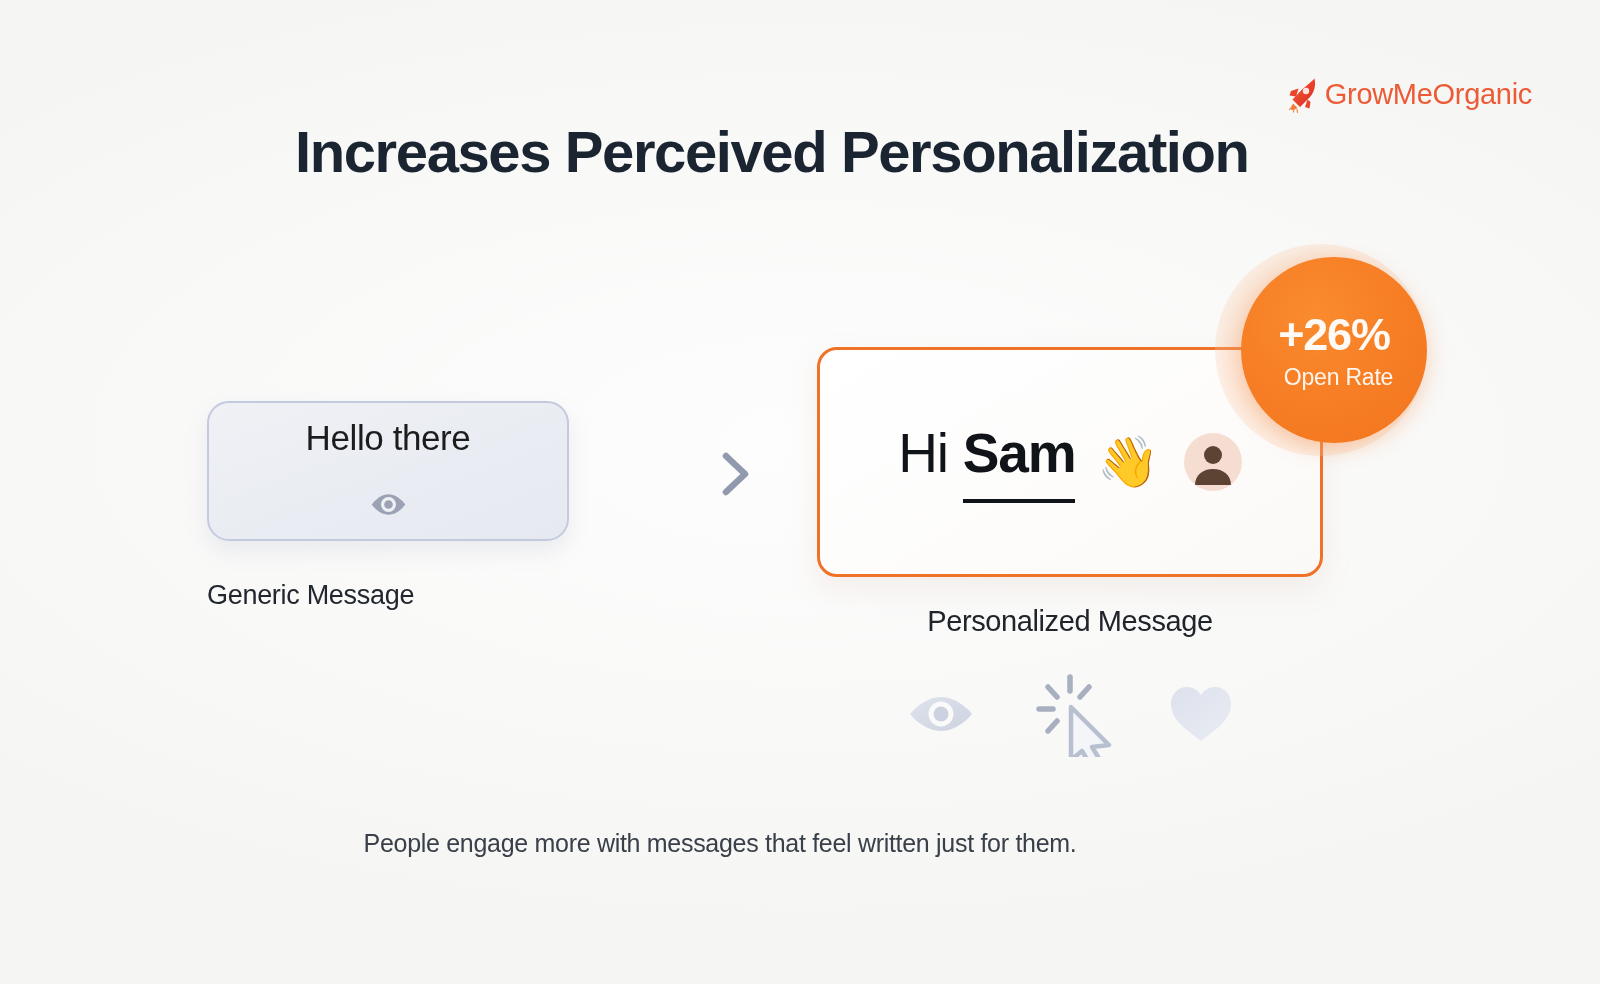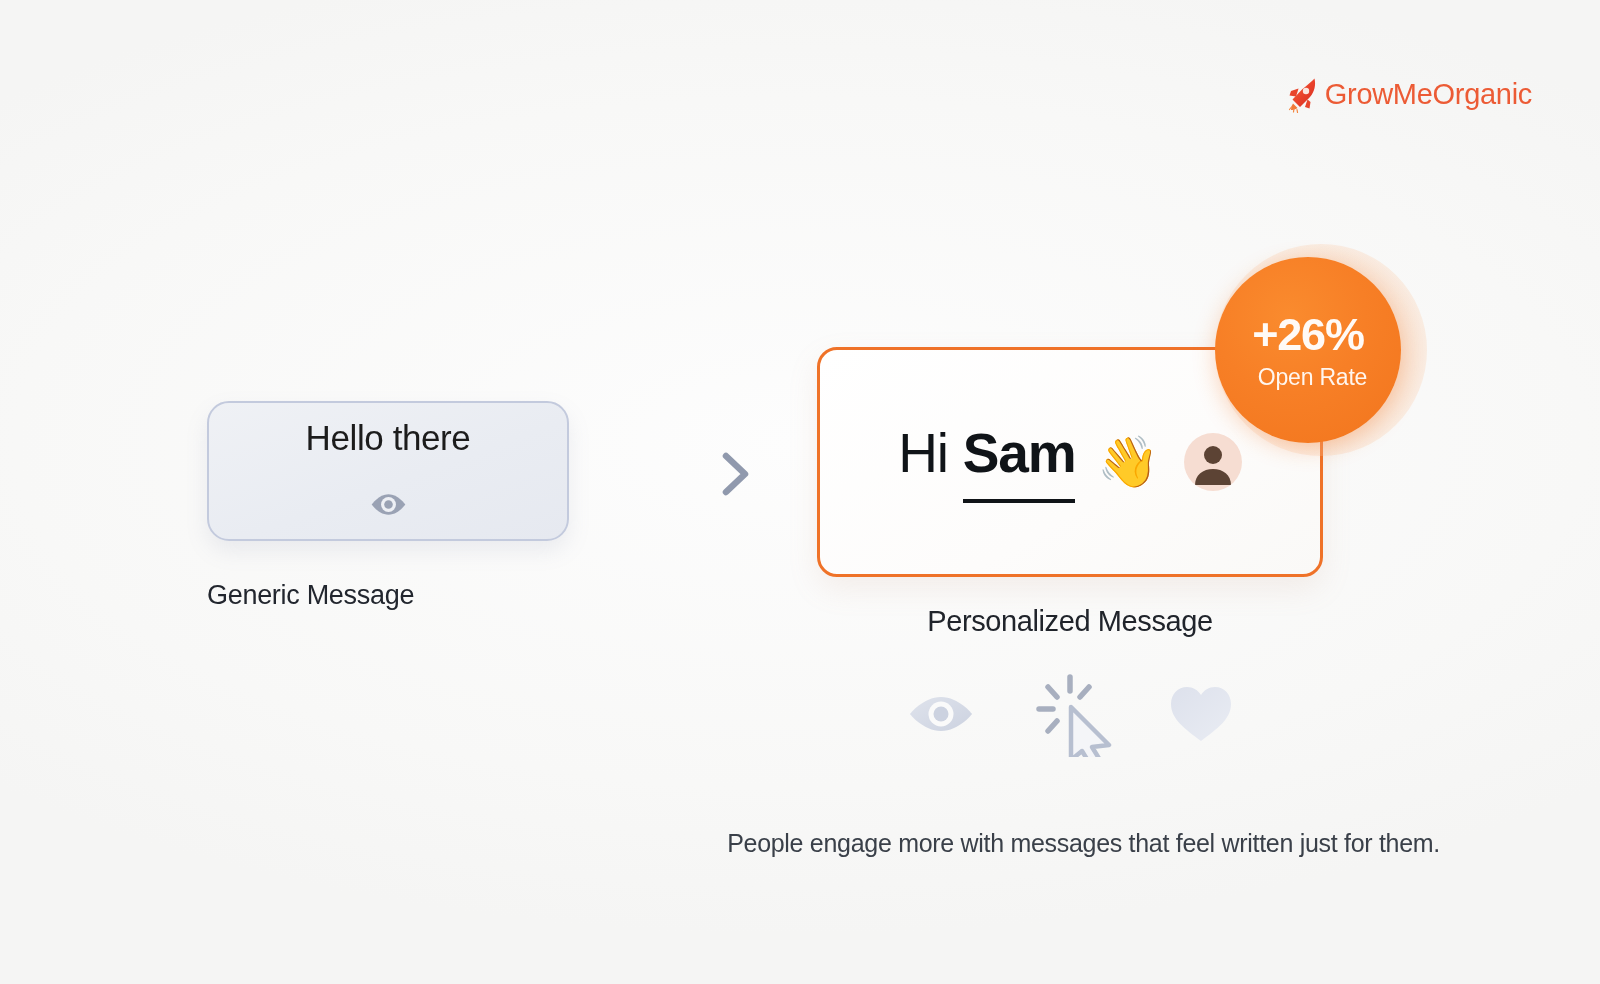--- a/index.html
+++ b/index.html
@@ -168,21 +168,21 @@
     border-radius: 50%;
     background: radial-gradient(circle at 50% 50%,
         rgba(247,141,70,0.0) 0%,
         rgba(247,141,70,0.0) 43%,
         rgba(248,168,112,0.34) 49%,
         rgba(250,196,156,0.30) 66%,
         rgba(253,226,205,0.16) 84%,
         rgba(255,245,238,0.0) 100%);
     display: flex;
     align-items: center;
-    justify-content: flex-start;
+    justify-content: flex-end;
   }
   .rate-core {
     width: 186px;
     height: 186px;
     border-radius: 50%;
     background: radial-gradient(circle at 40% 32%, #fa8b2e 0%, #f77f26 45%, #f2751d 100%);
     box-shadow: 0 6px 22px rgba(240,110,30,0.28);
     display: flex;
     flex-direction: column;
     align-items: center;
@@ -215,21 +215,21 @@
     justify-content: space-between;
   }
   .engage-icon { display: block; }
 
   
   .footnote {
     position: absolute;
     top: 829px;
     left: 0;
     width: 1440px;
-    text-align: right;
+    text-align: center;
     font-size: 25px;
     color: #3a4049;
     letter-spacing: -0.3px;
   }
 </style>
 </head>
 <body>
 
 <div class="stage">
 
@@ -245,20 +245,21 @@
       <path d="M29.5 4.5c1.5 6.5 0 13-4.5 18.5L15 33 7.5 25.5 17 15.5C22.5 11 27 7 29.5 4.5Z" fill="url(#rkt)"></path>
       <path d="M13.5 14.5 6 17l-1.5 4.5 6.5 1Z" fill="#e8452c"></path>
       <path d="M22.5 25.5 20 33l4.5 1.5 1-6.5Z" fill="#e8452c"></path>
       <circle cx="21" cy="17" r="3.2" fill="#fbe6df"></circle>
       <path d="M8 29.5c-1.5 2-2 5-2 6.5 1.5 0 4.5-.5 6.5-2Z" fill="#f07a3a"></path>
       <path d="M9 34.5l-.5 3.5M12 35.5l.5 3M6.5 33l-2 2.5" stroke="#f4863f" stroke-width="1.2" fill="none" stroke-linecap="round"></path>
     </svg>
     <span class="brand-name">GrowMeOrganic</span>
   </div>
 
+  <h1 class="page-title">Increases Perceived Personalization</h1>
 
   <div class="generic-block">
     <div class="generic-card">
       <span class="generic-text">Hello there</span>
       <svg class="eye-solid" viewBox="0 0 44 44">
         <path d="M22 11C11.5 11 4 22 4 22s7.5 11 18 11 18-11 18-11S32.5 11 22 11Z" fill="#9aa2b4"></path>
         <circle cx="22" cy="22" r="8" fill="#eef0f5"></circle>
         <circle cx="22" cy="22" r="4.6" fill="#9aa2b4"></circle>
       </svg>
     </div>

